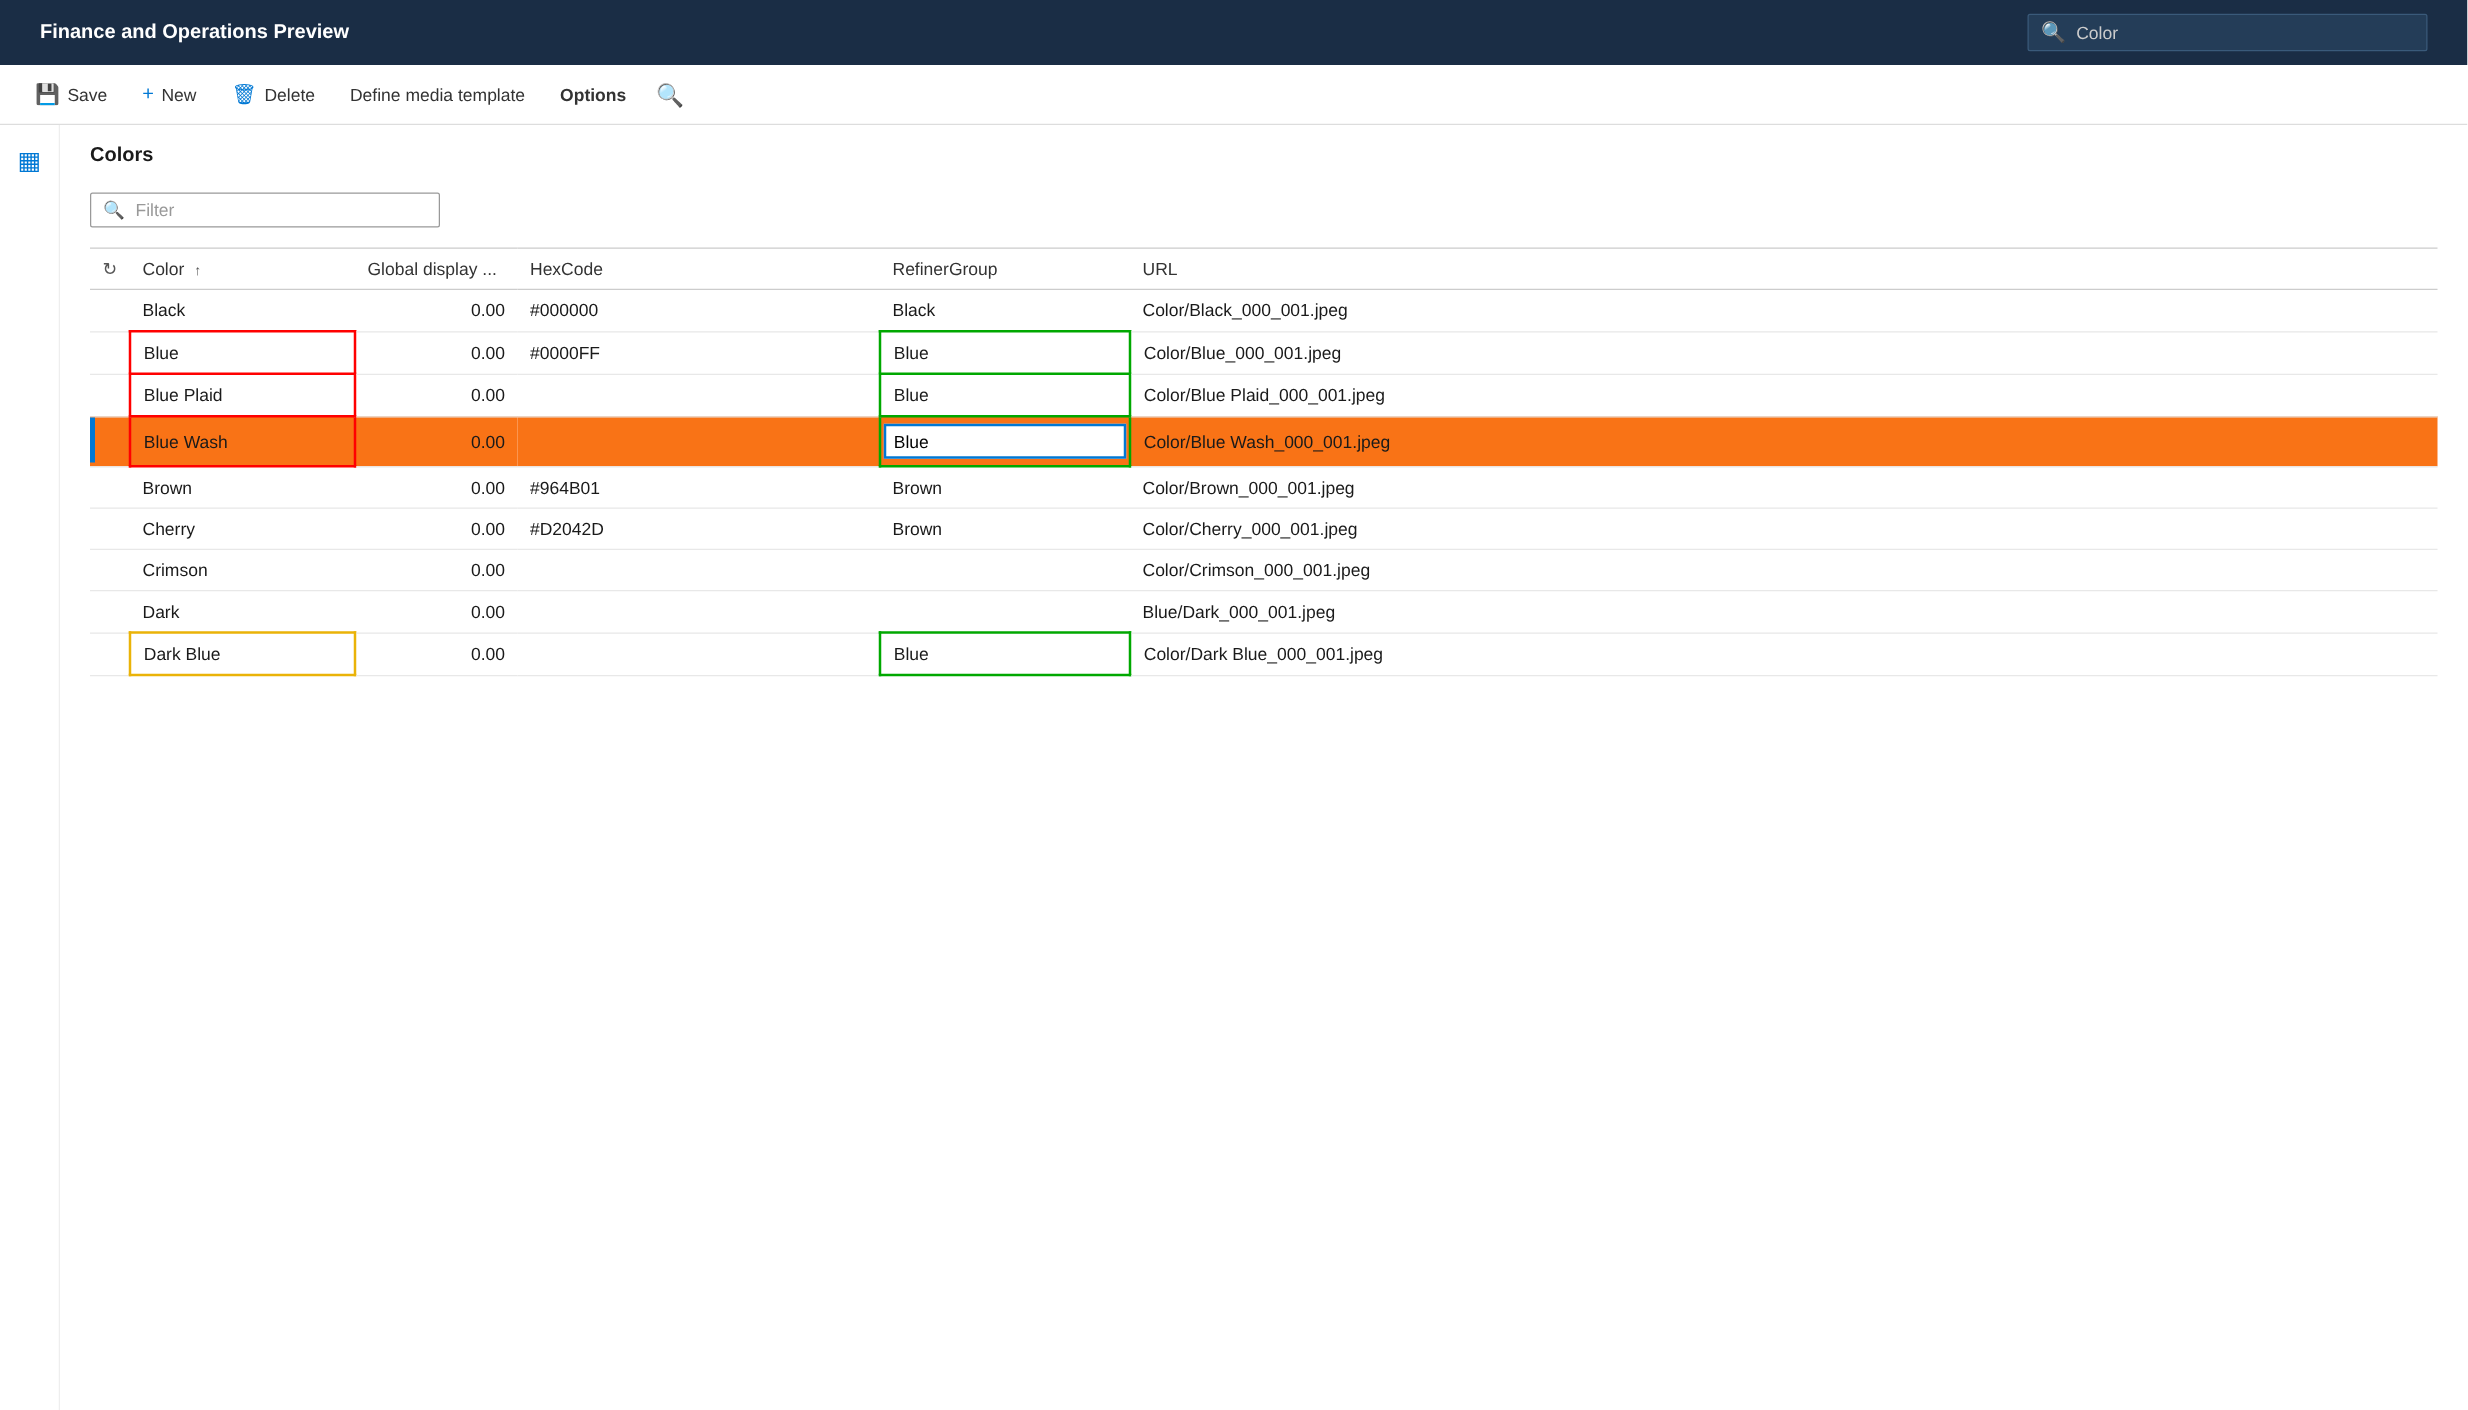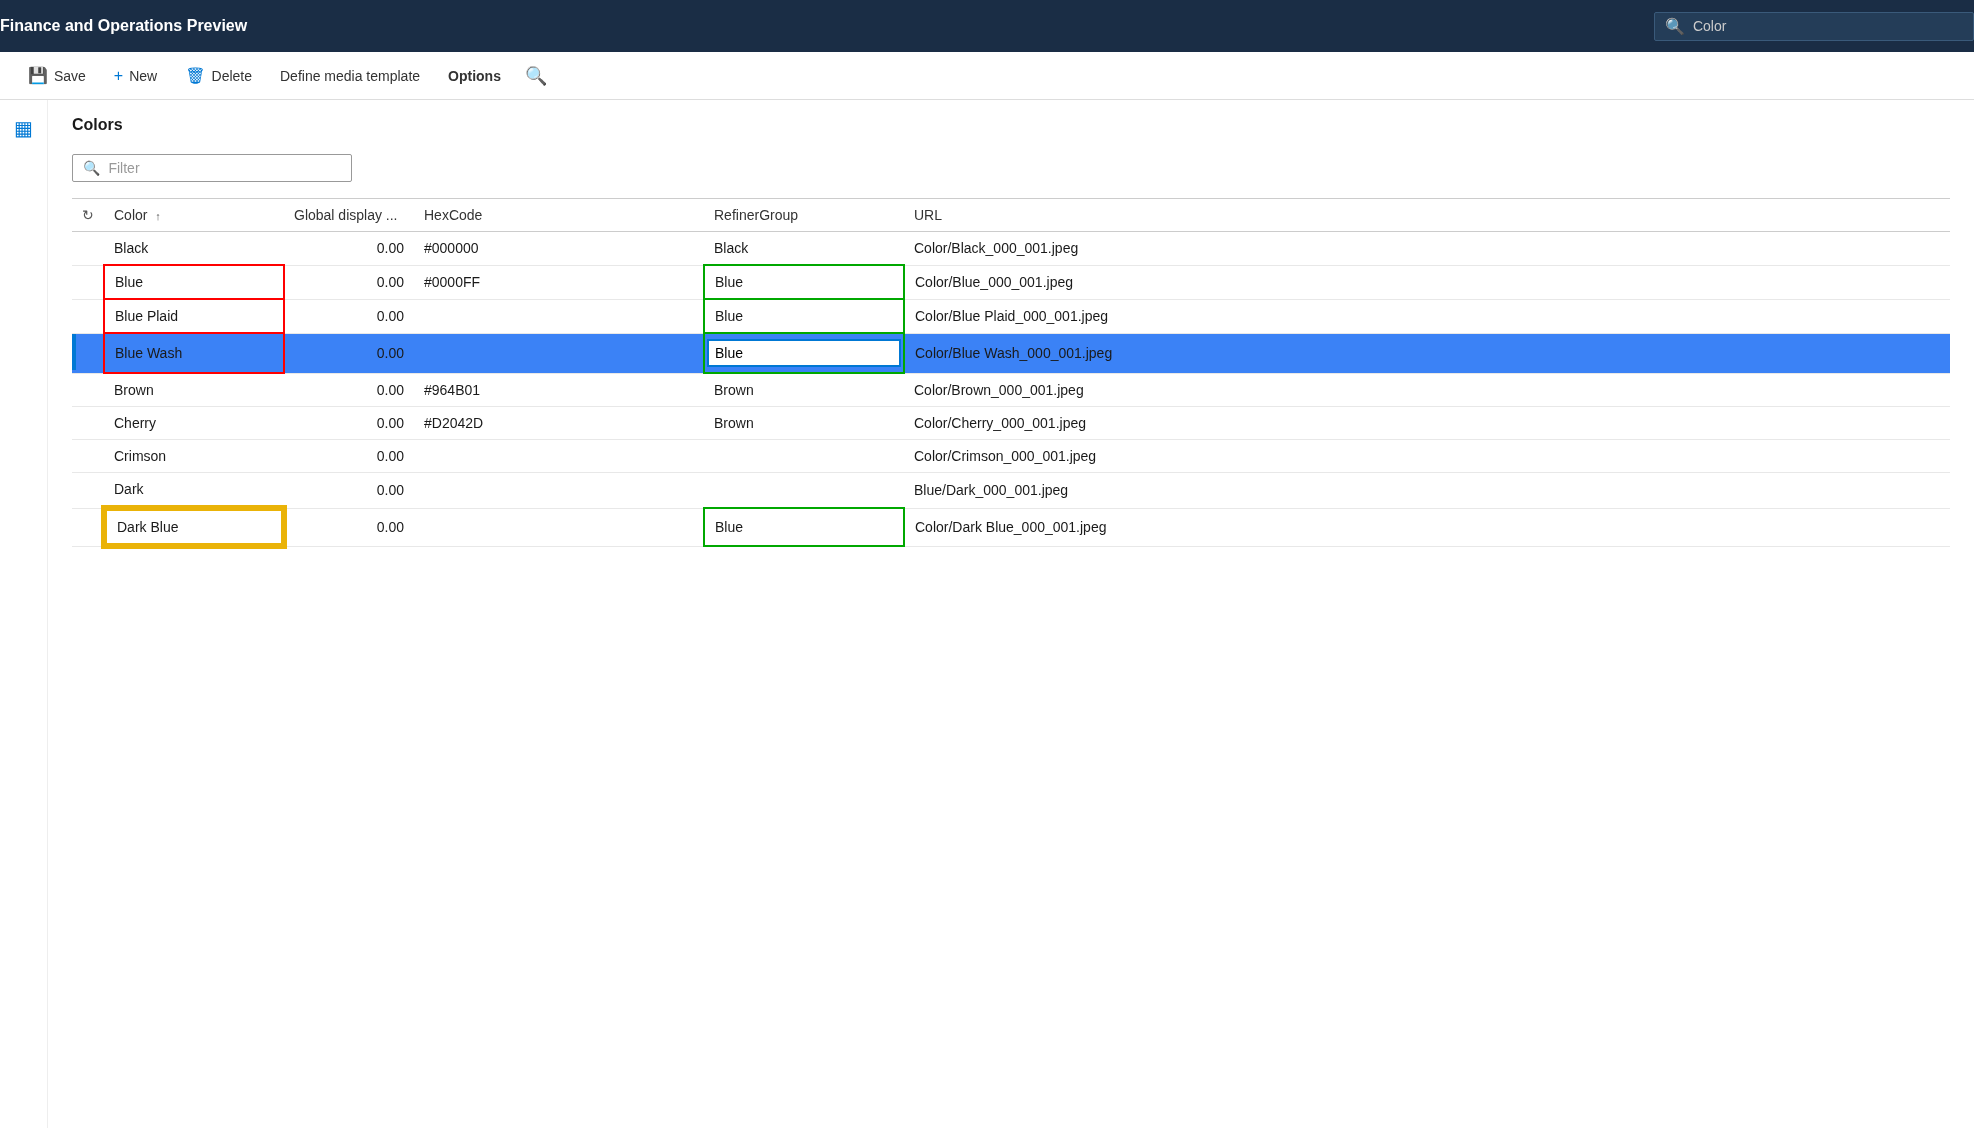--- a/index.html
+++ b/index.html
@@ -4,21 +4,21 @@
   <style>
     * { box-sizing: border-box; margin: 0; padding: 0; }
     body { font-family: 'Segoe UI', Arial, sans-serif; font-size: 14px; background: #fff; }
 
     
     .top-bar {
       background: #1a2d45;
       height: 52px;
       display: flex;
       align-items: center;
-      padding: 0 0;
+      padding: 0 32px;
       gap: 20px;
     }
     .top-bar-title {
       color: #fff;
       font-size: 16px;
       font-weight: 600;
       flex: 1;
     }
     .top-bar-search {
       display: flex;
@@ -127,21 +127,21 @@
       font-weight: 400;
       color: #333;
       white-space: nowrap;
     }
     .data-table th.sortable { cursor: pointer; }
     .data-table td {
       padding: 8px 10px;
       border-bottom: 1px solid #e8e8e8;
       color: #1a1a1a;
     }
-    .data-table tr.selected-row { background: #3b82f6; }
+    .data-table tr.selected-row { background: #f97316; }
     .data-table .num-col { text-align: right; }
 
     
     .refresh-icon { color: #555; cursor: pointer; }
     .sort-arrow { color: #555; font-size: 11px; margin-left: 4px; }
 
     .col-color { width: 180px; }
     .col-global { width: 130px; }
     .col-hex { width: 290px; }
     .col-refiner { width: 200px; }
@@ -278,21 +278,21 @@
           <tr>
             <td style="padding: 0px; width: 32px;"></td>
             <td>Dark</td>
             <td class="num-col">0.00</td>
             <td></td>
             <td></td>
             <td>Blue/Dark_000_001.jpeg</td>
           </tr>
           <tr>
             <td style="padding: 0px; width: 32px;"></td>
-            <td style="border: 6px solid #eab308; border-radius: 3px;">Dark Blue</td>
+            <td style="border: 2px solid #eab308; border-radius: 3px;">Dark Blue</td>
             <td class="num-col">0.00</td>
             <td></td>
             <td style="border: 2px solid rgb(0, 168, 0); border-radius: 3px;">Blue</td>
             <td>Color/Dark Blue_000_001.jpeg</td>
           </tr>
         </tbody>
     </table>
   </div>
 </div>
 

